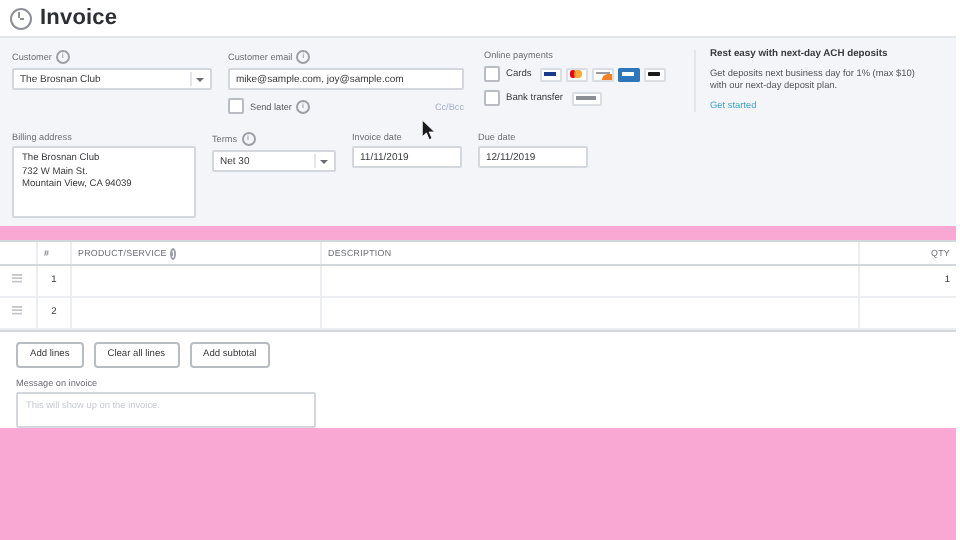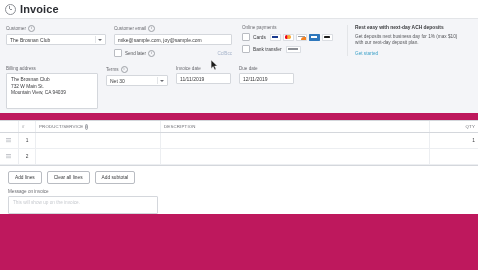--- a/index.html
+++ b/index.html
@@ -13,21 +13,21 @@
     overflow: hidden;
     font-family: "Liberation Sans", sans-serif;
     font-size: 5px;
     color: #393a3d;
     position: relative;
   }
   #app {
     width: 478px;
     height: 270px;
     position: relative;
-    background: #be185d;
+    background: #f9a8d4;
     overflow: hidden;
   }
 
   
   .titlebar {
     height: 19px;
     background: #ffffff;
     border-bottom: 1px solid #e3e5e8;
     display: flex;
     align-items: center;

